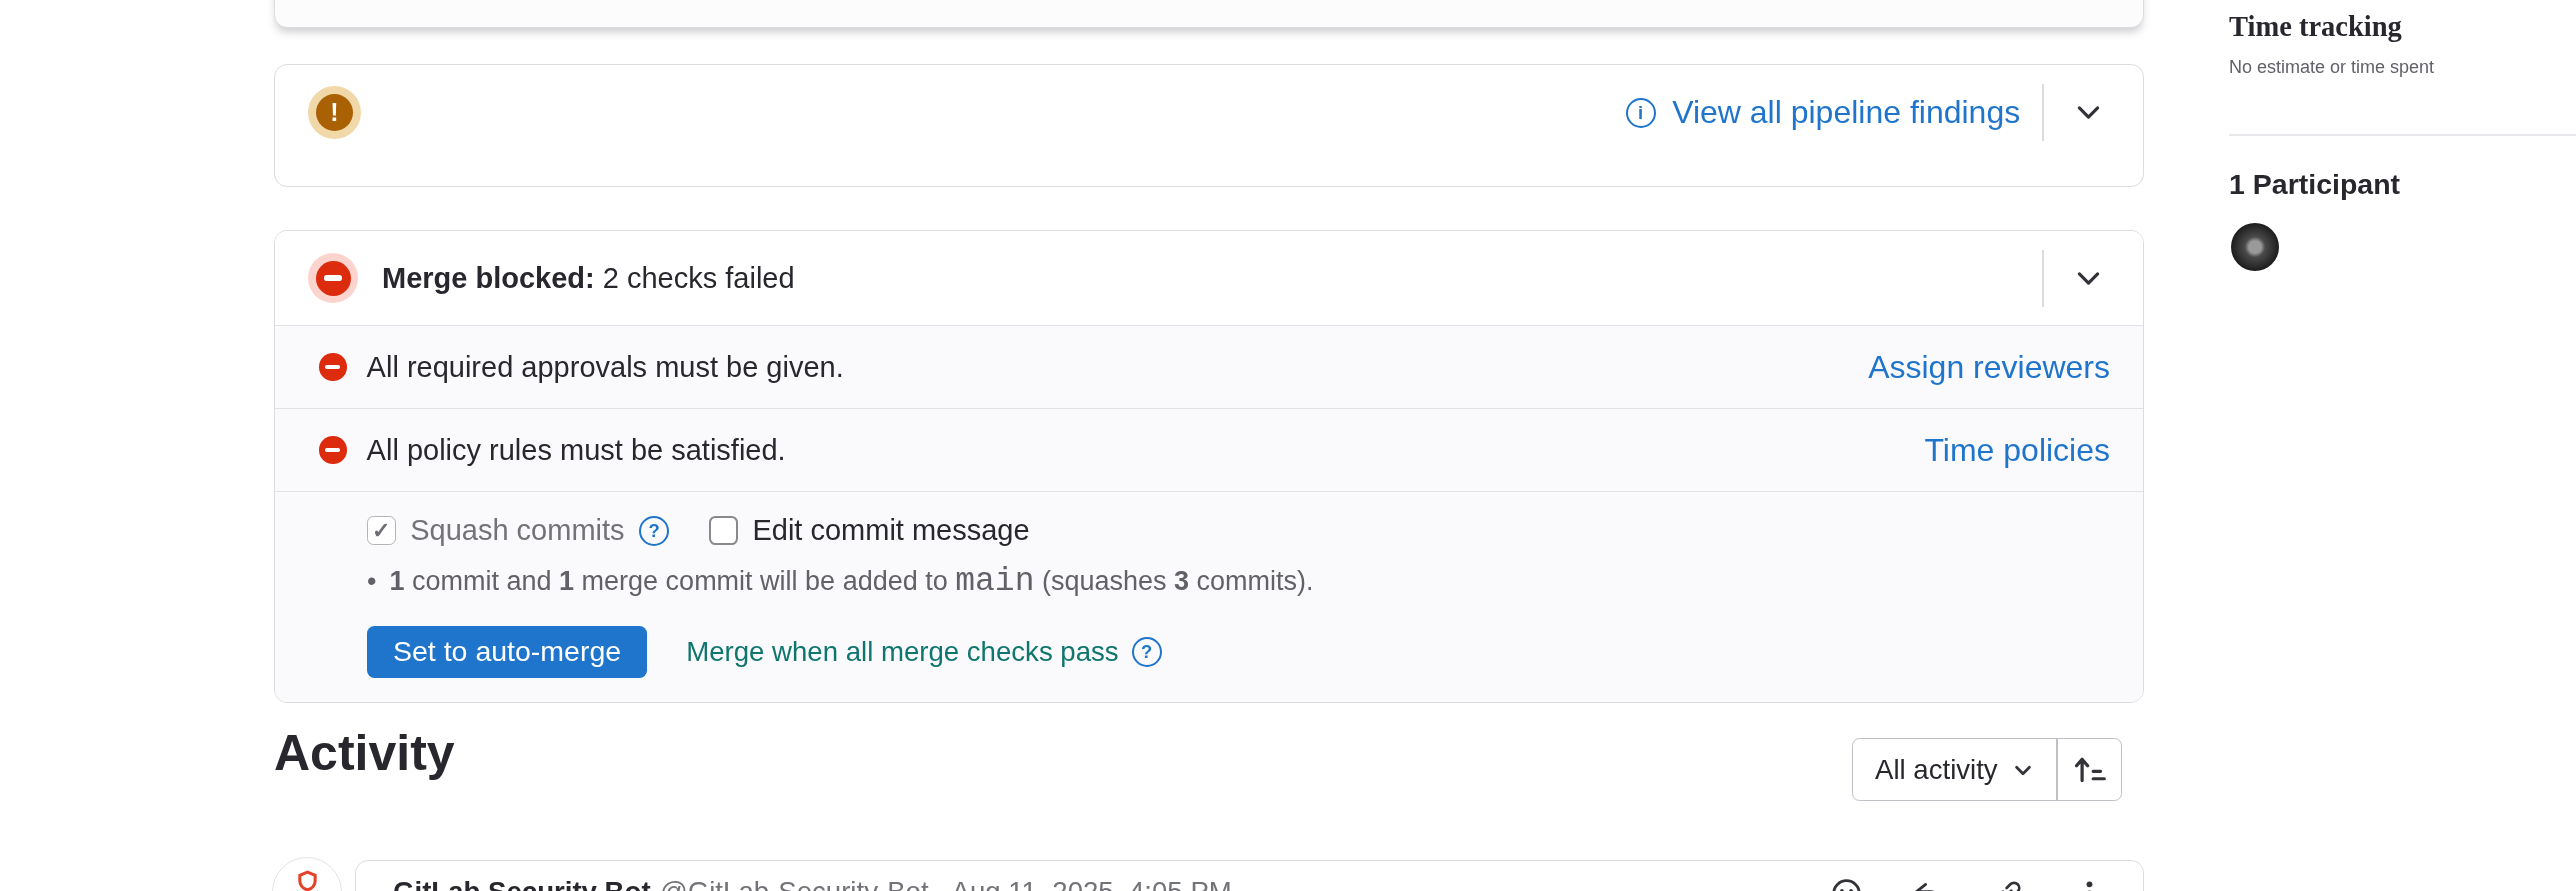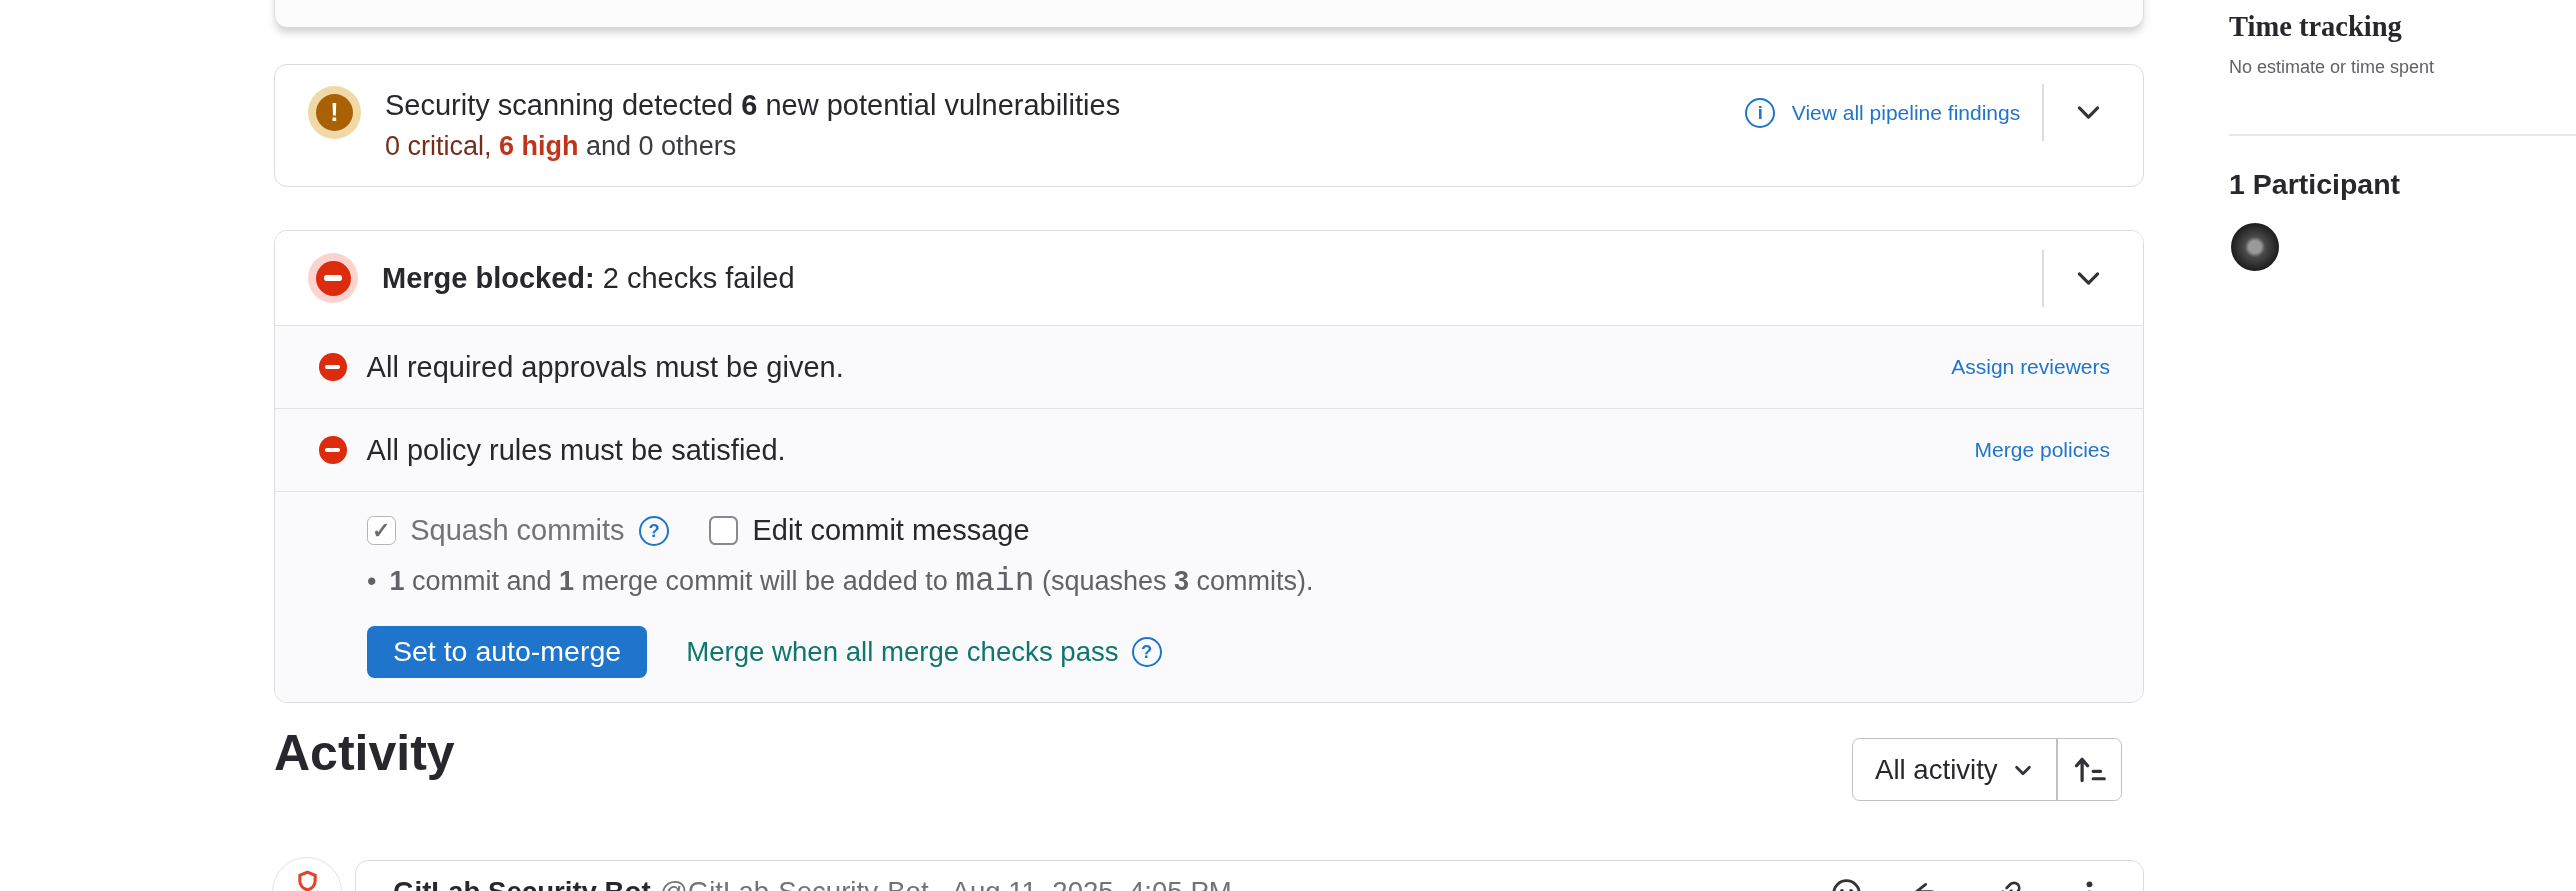--- a/index.html
+++ b/index.html
@@ -24,21 +24,21 @@
   .warn-core { width:37px; height:37px; border-radius:50%; background:#a96104; color:#fff;
                display:flex; align-items:center; justify-content:center;
                font-weight:700; font-size:25px; }
   .sec-text { margin-left:24px; }
   .sec-title { font-size:29px; line-height:39px; }
   .sec-title b { font-weight:700; }
   .sec-sub { font-size:27px; line-height:33px; margin-top:4.6px; color:#3a3a40; }
   .sev-critical { color:#752e1c; }
   .sev-high { color:#c0341d; font-weight:700; }
   .sec-right { margin-left:auto; display:flex; align-items:center; height:53px; }
-  .link { color:#1f75cb; font-size:21px; text-decoration:none; cursor:pointer; }
+  .link { color:#1f75cb; font-size:32px; text-decoration:none; cursor:pointer; }
   .icon-circle-q, .icon-circle-i { width:30px; height:30px; border:2.8px solid #1f75cb;
        border-radius:50%; color:#1f75cb; font-weight:700; font-size:18.4px;
        display:inline-flex; align-items:center; justify-content:center; flex:none; }
   .vdivider { width:1.8px; height:57px; background:#dcdcde; margin:0 22px; }
   .chev-btn { width:44px; height:44px; display:flex; align-items:center; justify-content:center;
               background:none; border:none; cursor:pointer; }
 
   
   #merge-box { top:230px; height:473px; overflow:hidden; padding:0; }
   .mb-header { height:94px; display:flex; align-items:center; padding:0 33px; background:#fff; }
@@ -112,24 +112,20 @@
 </style>
 </head>
 <body>
 
 <div class="card" id="prev-box"></div>
 
 <div class="card" id="security-box">
   <div class="halo warn-halo">
     <div class="warn-core">!</div>
   </div>
-  <div class="sec-text">
-    <div class="sec-title"><span>Security scanning detected </span><b>6</b><span> new potential vulnerabilities</span></div>
-    <div class="sec-sub"><span class="sev-critical">0 critical, </span><span class="sev-high">6 high</span><span> and 0 others</span></div>
-  </div>
   <div class="sec-right">
     <span class="icon-circle-i">i</span>
     <a class="link" style="margin-left:16.5px;">View all pipeline findings</a>
     <span class="vdivider"></span>
     <button class="chev-btn">
       <svg width="31" height="31" viewBox="0 0 34 34">
           <path d="M7 12 L17 22 L27 12" fill="none" stroke="#333238" stroke-width="3.5" stroke-linecap="round" stroke-linejoin="round"></path>
         </svg>
     </button>
   </div>
@@ -159,21 +155,21 @@
       </span>
     <span class="mb-check-text">All required approvals must be given.</span>
     <a class="link">Assign reviewers</a>
   </div>
 
   <div class="mb-check">
     <span class="check-icon">
         <span class="bar"></span>
       </span>
     <span class="mb-check-text">All policy rules must be satisfied.</span>
-    <a class="link">Merge policies</a>
+    <a class="link">Time policies</a>
   </div>
 
   <div class="mb-footer">
     <div class="cb-row">
       <span class="checkbox checked">✓</span>
       <span class="cb-label-muted">Squash commits</span>
       <span class="icon-circle-q" style="margin-left:14.7px;">?</span>
       <span class="checkbox empty" style="margin-left:40px;"></span>
       <span class="cb-label-dark">Edit commit message</span>
     </div>

